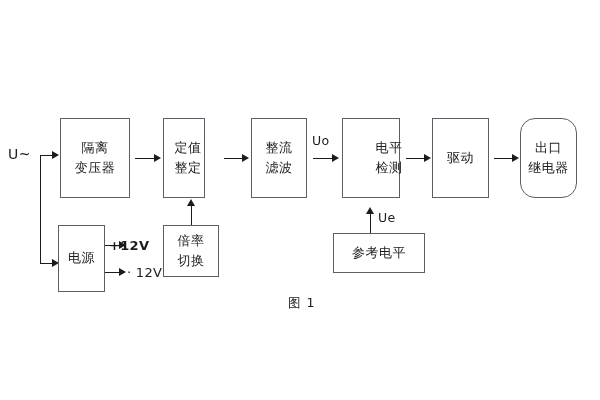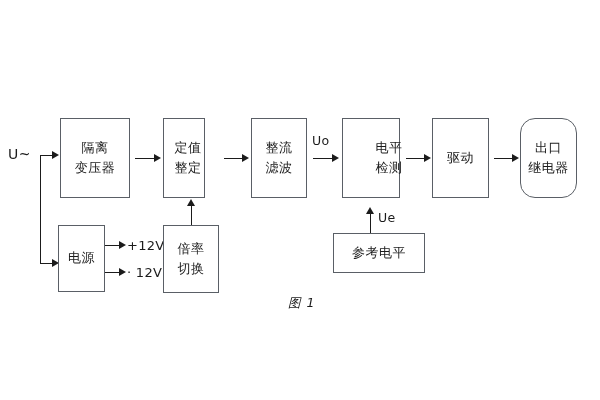--- a/index.html
+++ b/index.html
@@ -143,35 +143,35 @@
     <span class="ln">出口</span>
     <span class="ln">继电器</span>
   </div>
 
   <div class="box" style="left:58px; top:225px; width:47px; height:67px;">
     <span class="ln">电源</span>
   </div>
 
   <div class="hline" style="left:105px; top:245px; width:17px;"></div>
   <div class="ahr" style="left:119px; top:241px;"></div>
-  <div class="vlabel" style="left:127px; top:238px;">+12V</div>
+  <div class="vlabel" style="left:109px; top:238px;font-weight:bold;">+12V</div>
 
   <div class="hline" style="left:105px; top:272px; width:17px;"></div>
   <div class="ahr" style="left:119px; top:268px;"></div>
   <div class="vlabel" style="left:127px; top:265px;">· 12V</div>
 
-  <div class="box" style="left:163px; top:225px; width:56px; height:68px;">
+  <div class="box" style="left:163px; top:225px; width:56px; height:52px;">
     <span class="ln">倍率</span>
     <span class="ln">切换</span>
   </div>
   <div class="vline" style="left:191px; top:205px; height:20px;"></div>
   <div class="ahu" style="left:187px; top:199px;"></div>
 
   <div class="box" style="left:333px; top:233px; width:92px; height:40px;">
     <span class="ln">参考电平</span>
   </div>
   <div class="vline" style="left:370px; top:213px; height:20px;"></div>
   <div class="ahu" style="left:366px; top:207px;"></div>
   <div class="sig" style="left:378px; top:210px;">Ue</div>
 
-  <div class="fignum" style="left:288px; top:295px;font-style:italic;">图 1</div>
+  <div class="fignum" style="left:288px; top:295px;">图 1</div>
 
 </div>
 
 </body></html>

